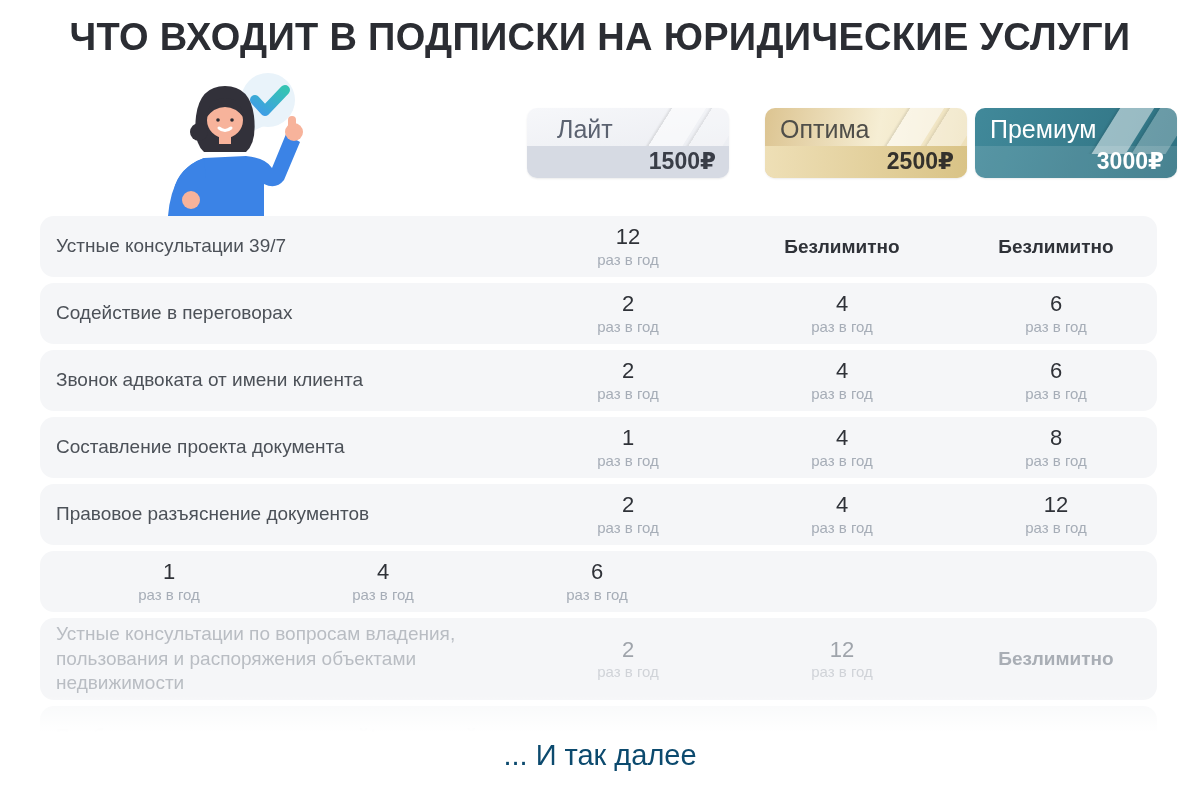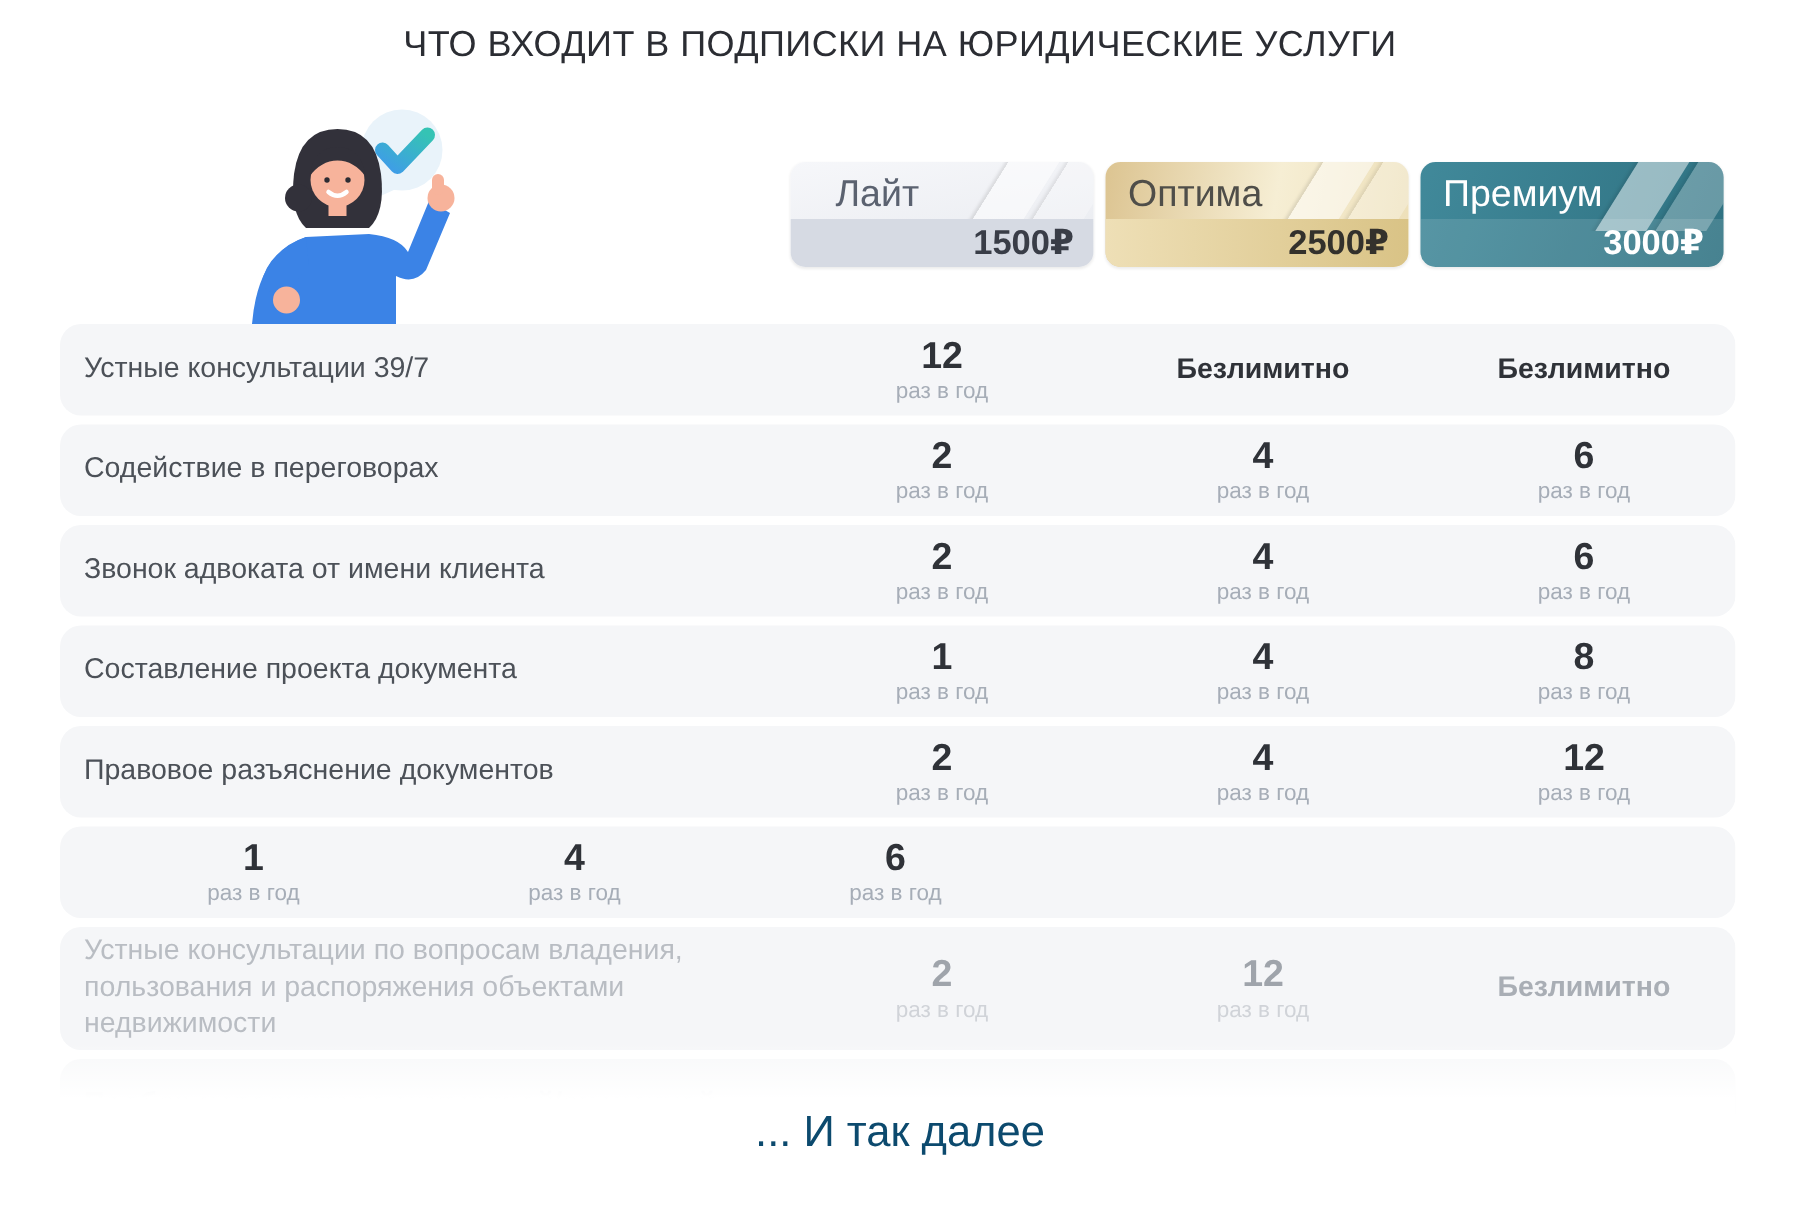--- a/index.html
+++ b/index.html
@@ -3,58 +3,58 @@
 <meta charset="utf-8">
 <style>
   * { margin:0; padding:0; box-sizing:border-box; }
   html,body { background:#ffffff; }
   .page {
     position:relative; width:1200px; height:810px; background:#ffffff;
     font-family:"Liberation Sans","DejaVu Sans",sans-serif; overflow:hidden;
   }
   .title {
     position:absolute; top:16px; left:0; width:100%; text-align:center;
-    font-size:24px; font-weight:normal; color:#2b2d33; letter-spacing:.3px;
+    font-size:38px; font-weight:bold; color:#2b2d33; letter-spacing:.3px;
   }
   
   .illustration { position:absolute; left:138px; top:70px; width:178px; height:146px; }
   
   .cards { position:absolute; left:527px; top:108px; display:flex; gap:8px; }
   .card {
     position:relative; width:202px; height:70px; border-radius:10px; overflow:hidden;
     box-shadow:0 1px 2px rgba(0,0,0,.08);
   }
   .card-name { position:absolute; top:7px; left:15px; font-size:25px; z-index:3; }
   .strip { position:absolute; left:0; bottom:0; width:100%; height:32px; z-index:2; }
   .price { position:absolute; right:13px; bottom:3px; font-size:23px; font-weight:bold; z-index:3; }
   .deco { position:absolute; right:0; top:0; width:120px; height:46px; overflow:hidden; z-index:1; }
   .deco i { position:absolute; top:-14px; height:96px; width:34px; transform:skewX(-32deg); display:block; }
   .deco i.d1 { right:44px; background:rgba(255,255,255,.50); box-shadow:-2px 0 2px rgba(0,0,0,.10); }
   .deco i.d2 { right:4px;  background:rgba(255,255,255,.28); box-shadow:-2px 0 2px rgba(0,0,0,.08); }
   .card.silver { background:linear-gradient(170deg,#f6f7fa 0%,#e8eaef 100%); }
   .card.silver .strip { background:#d6dae3; }
   .card.silver .card-name { color:#5b6270;margin-left:15px; }
   .card.silver .price { color:#393d47; }
-  .card.gold { background:linear-gradient(100deg,#dcc491 0%,#f6eed4 55%,#eddfb8 100%); }
+  .card.gold { background:linear-gradient(100deg,#dcc491 0%,#f6eed4 55%,#eddfb8 100%);margin-left:28px; }
   .card.gold .strip { background:linear-gradient(90deg,#eedfb6,#d9c386); }
   .card.gold .card-name { color:#4f4e49; }
   .card.gold .price { color:#33312c; }
   .card.teal { background:linear-gradient(110deg,#41899a 0%,#2e7181 100%);border-radius:10px; }
   .card.teal .strip { background:rgba(255,255,255,.12); }
   .card.teal .card-name { color:#ffffff; }
   .card.teal .price { color:#ffffff; }
   
   .table { position:absolute; left:40px; top:216px; width:1117px; height:527px; overflow:hidden; }
   .row {
     display:flex; align-items:center; min-height:61px; margin-bottom:6px;
     background:#f5f6f8; border-radius:14px; padding:4px 0 4px 16px;
   }
   .row-label { flex:1; font-size:19px; line-height:1.3; color:#4c5158; padding-right:10px; max-width:459px; }
   .cell { width:202px; margin-left:12px; text-align:center; }
-  .num { font-size:25px; font-weight:bold; color:#2f3238; line-height:1.05; }
+  .num { font-size:22px; font-weight:normal; color:#2f3238; line-height:1.05; }
   .unit { font-size:15px; color:#a6adb7; margin-top:2px; }
   .bold-text { font-size:19px; font-weight:bold; color:#2f3238; }
   .row.faded .row-label { color:#b9bdc3; }
   .row.faded .num { color:#9fa4ab; }
   .row.faded .unit { color:#d0d3d8; }
   .row.faded .bold-text { color:#a9aeb5; }
   .row.ghost { background:#f7f8f9; }
   .row.ghost .row-label { color:#e7e9ec; font-weight:bold; }
   .fade-overlay {
     position:absolute; left:40px; width:1117px; top:695px; height:50px;

